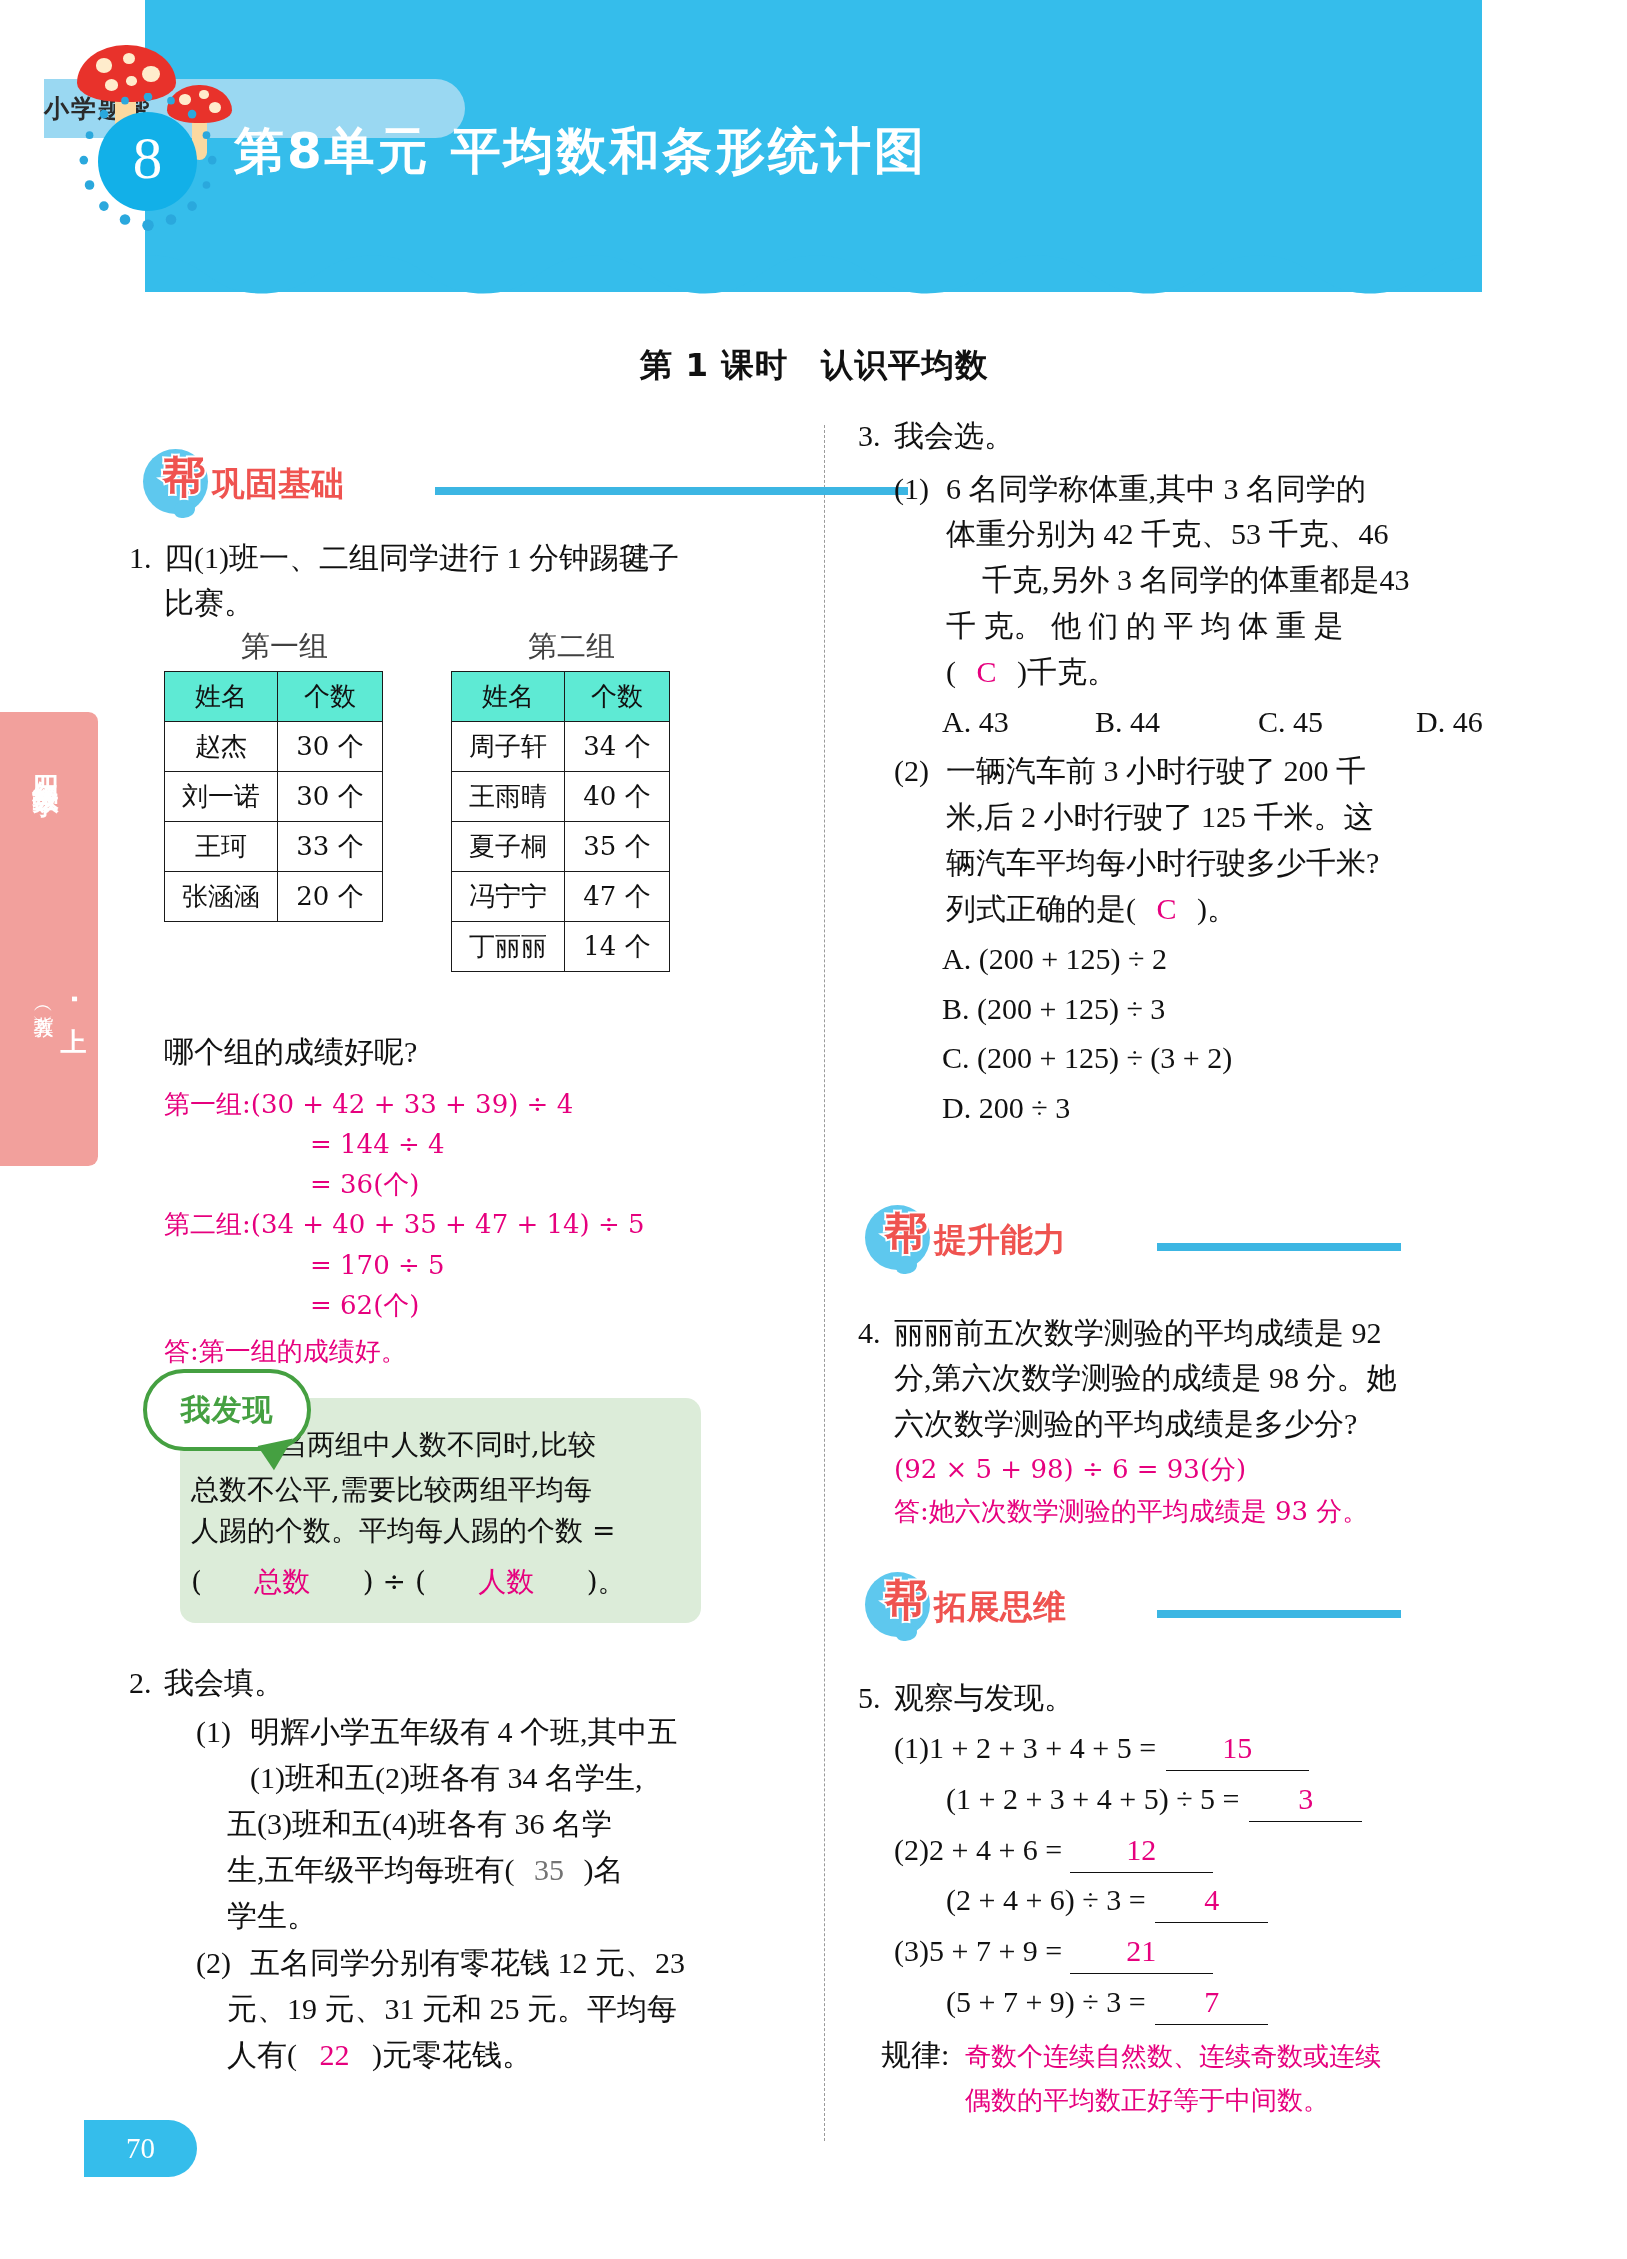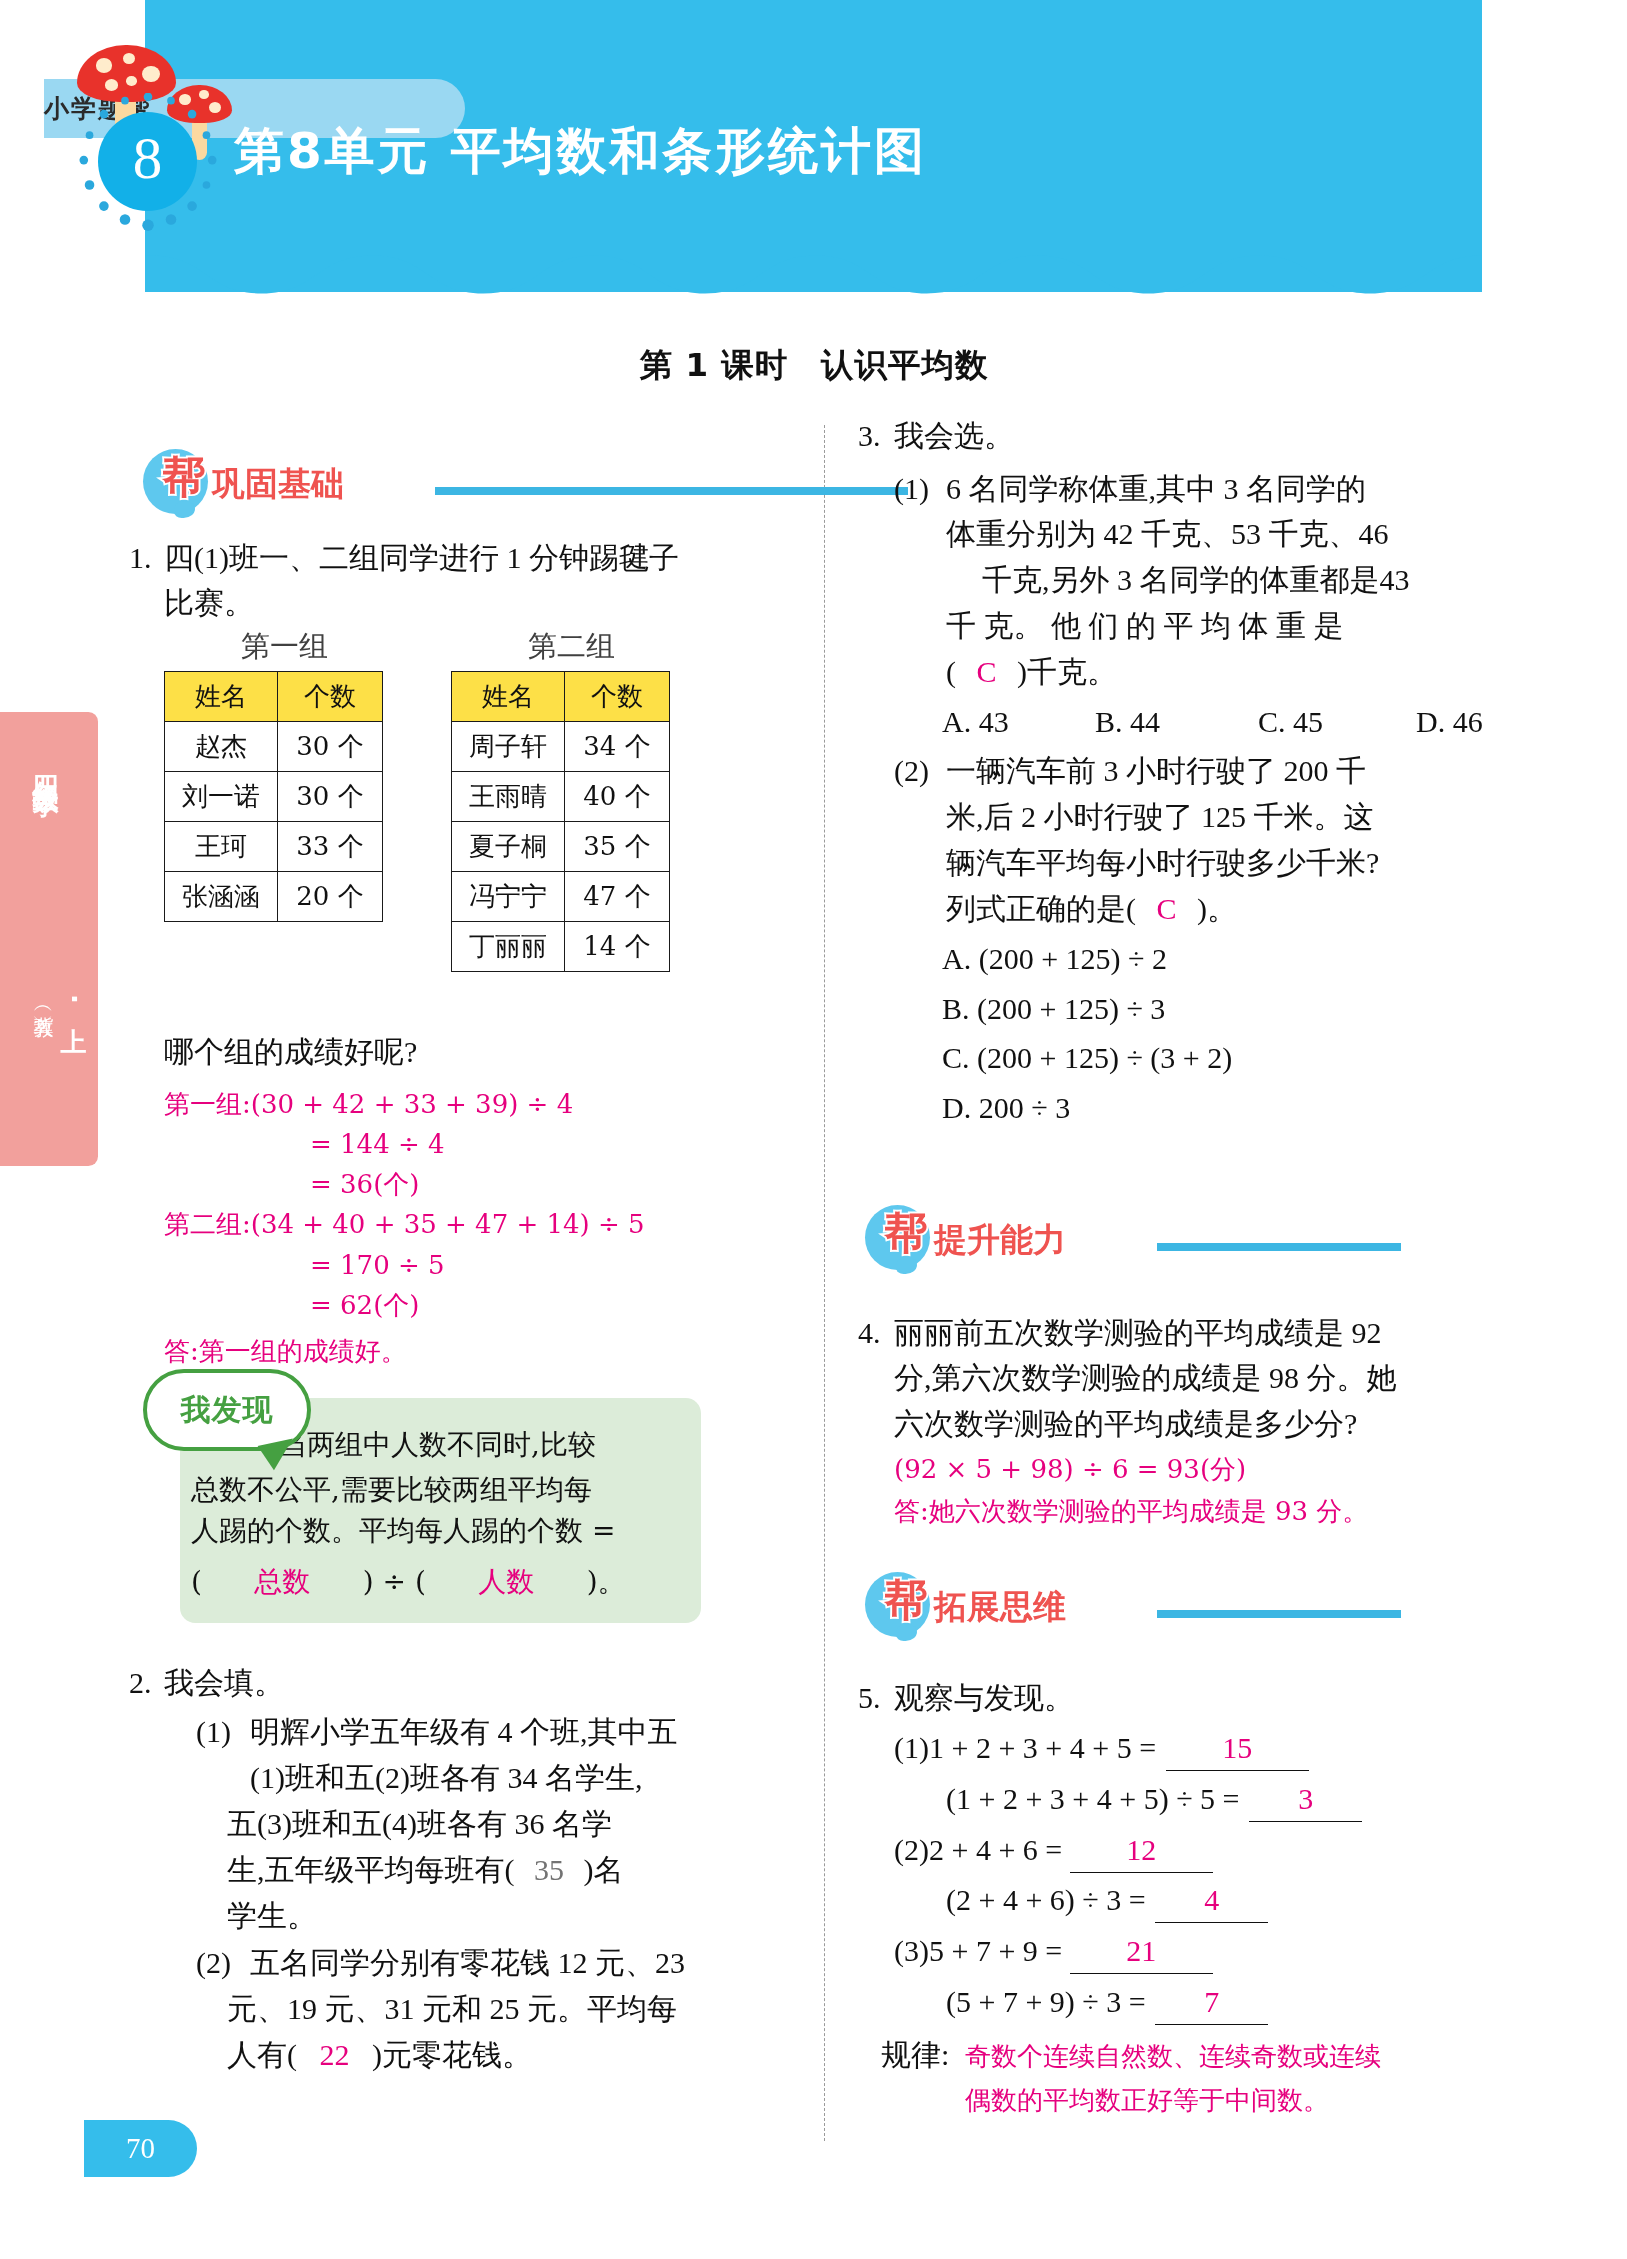--- a/index.html
+++ b/index.html
@@ -142,21 +142,21 @@
   table.grp{
     position:absolute; border-collapse:collapse;
     font-size:26px; color:#111;
   }
   table.grp td, table.grp th{
     border:1.9px solid #1a1a1a; text-align:center;
     padding:0; height:50px;
     font-weight:normal;
     font-family:"DejaVu Serif", serif;
   }
-  table.grp thead th{ background:#fde047; font-family:"DejaVu Sans", sans-serif; }
+  table.grp thead th{ background:#5eead4; font-family:"DejaVu Sans", sans-serif; }
   .cw-name{ width:113px; }
   .cw-cnt { width:105px; }
 
   
   #discover-box{
     position:absolute; left:180px; top:1398px; width:521px; height:225px;
     background:#dcecd9; border-radius:15.3px;
   }
   #discover-bubble{
     position:absolute; left:143px; top:1369px; width:168px; height:82px;

